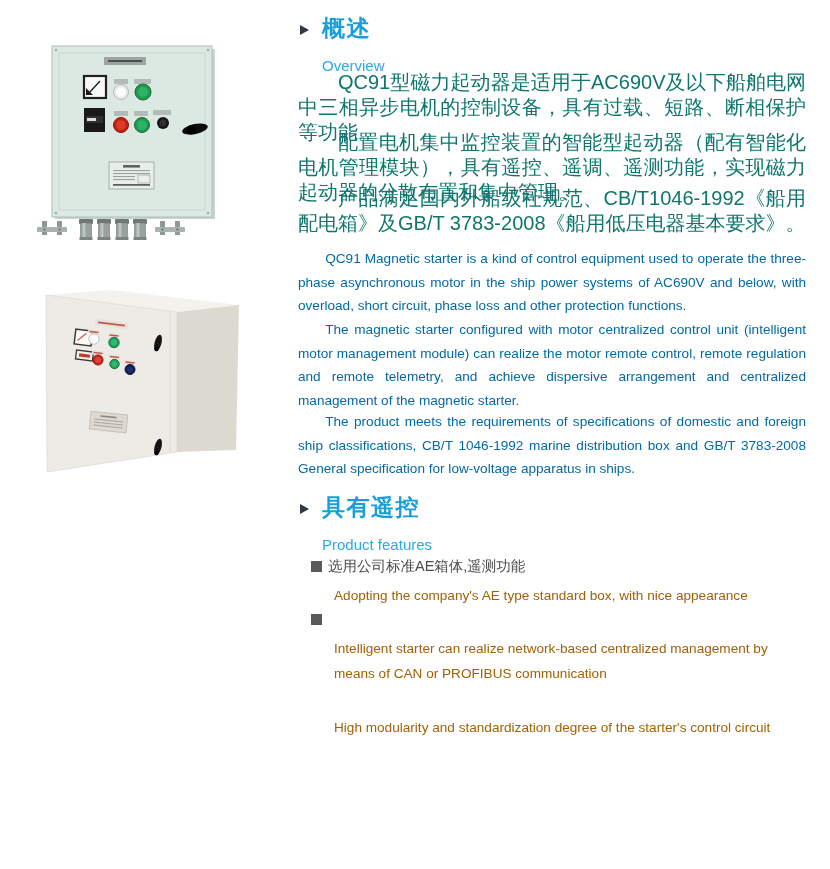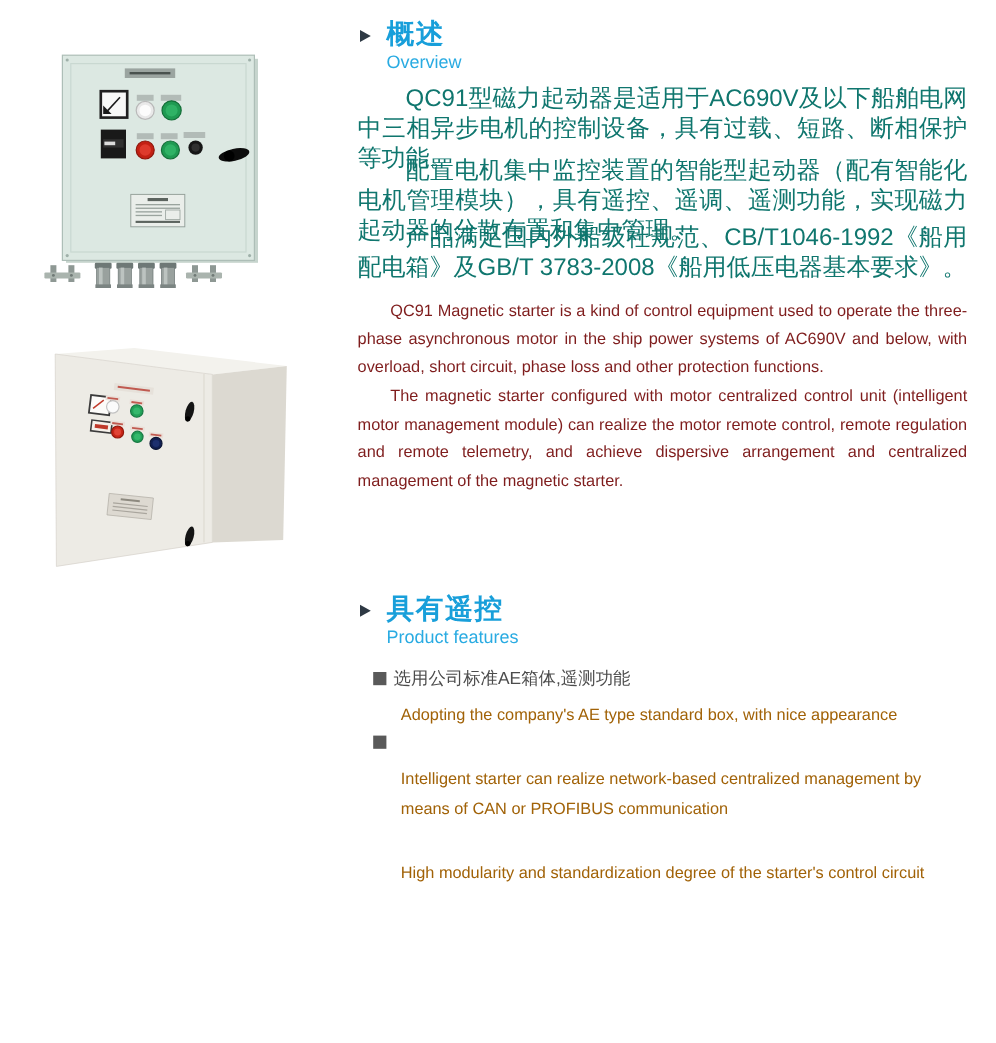--- a/index.html
+++ b/index.html
@@ -7,23 +7,23 @@
   .page{position:relative;width:830px;height:869px;background:#fff;overflow:hidden;}
   figure{margin:0;padding:0;position:absolute;}
   #photo1{left:30px;top:40px;width:230px;height:210px;}
   #photo2{left:40px;top:280px;width:210px;height:205px;}
   .col{position:absolute;left:298px;top:0;width:508px;height:869px;}
   .col > *{position:absolute;left:0;margin:0;}
   .hdr{width:320px;height:52px;}
   .tri{position:absolute;left:2px;top:9px;width:0;height:0;
        border-left:9px solid #2e3944;border-top:5.5px solid transparent;border-bottom:5.5px solid transparent;}
   .t-cn{position:absolute;left:24px;top:-2px;font-size:23px;font-weight:700;color:#189fda;letter-spacing:1.5px;margin:0;line-height:28px;}
-  .t-en{position:absolute;left:24px;top:28px;font-size:15px;color:#29abe2;line-height:18px;}
+  .t-en{position:absolute;left:24px;top:41px;font-size:15px;color:#29abe2;line-height:18px;}
   .cn{width:508px;font-size:20px;line-height:25px;color:#0f766e;text-align:justify;text-indent:2em;}
-  .en{width:508px;font-size:13.6px;line-height:23.5px;color:#7f1d1d;text-align:justify;text-indent:2em;}
+  .en{width:508px;font-size:13.6px;line-height:23.5px;color:#0369a1;text-align:justify;text-indent:2em;}
   .feat-cn{left:13px;width:495px;font-size:14.5px;color:#4c4c4c;line-height:18px;}
   .sq{display:inline-block;width:11px;height:11px;background:#595959;margin-right:6px;vertical-align:-1px;}
   .feat-en{left:36px;width:468px;font-size:13.6px;line-height:25px;color:#a16207;}
 </style>
 </head>
 <body>
 
 <div class="page">
 
   <figure id="photo1">
@@ -182,20 +182,21 @@
       <h2 class="t-cn">概述</h2>
       <div class="t-en">Overview</div>
     </div>
 
     <p class="cn" style="top:70px">QC91型磁力起动器是适用于AC690V及以下船舶电网中三相异步电机的控制设备，具有过载、短路、断相保护等功能。</p>
     <p class="cn" style="top:130px">配置电机集中监控装置的智能型起动器（配有智能化电机管理模块），具有遥控、遥调、遥测功能，实现磁力起动器的分散布置和集中管理。</p>
     <p class="cn" style="top:186px">产品满足国内外船级社规范、CB/T1046-1992《船用配电箱》及GB/T 3783-2008《船用低压电器基本要求》。</p>
 
     <p class="en" style="top:247px">QC91 Magnetic starter is a kind of control equipment used to operate the three-phase asynchronous motor in the ship power systems of AC690V and below, with overload, short circuit, phase loss and other protection functions.</p>
     <p class="en" style="top:318px">The magnetic starter configured with motor centralized control unit (intelligent motor management module) can realize the motor remote control, remote regulation and remote telemetry, and achieve dispersive arrangement and centralized management of the magnetic starter.</p>
+    <p class="en" style="top:410px">The product meets the requirements of specifications of domestic and foreign ship classifications, CB/T 1046-1992 marine distribution box and GB/T 3783-2008 General specification for low-voltage apparatus in ships.</p>
 
     <div class="hdr" style="top:495px">
       <span class="tri"></span>
       <h2 class="t-cn">具有遥控</h2>
       <div class="t-en">Product features</div>
     </div>
 
     <div class="feat-cn" style="top:557px">
       <span class="sq"></span><span>选用公司标准AE箱体,遥测功能</span>
     </div>

